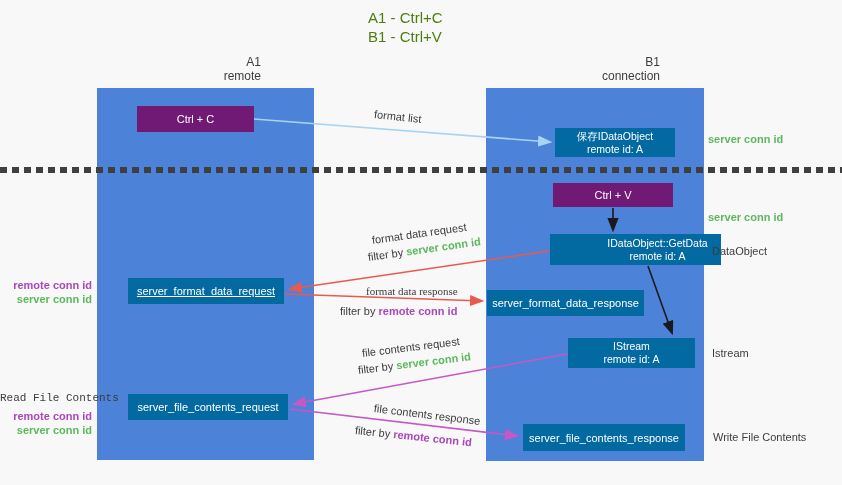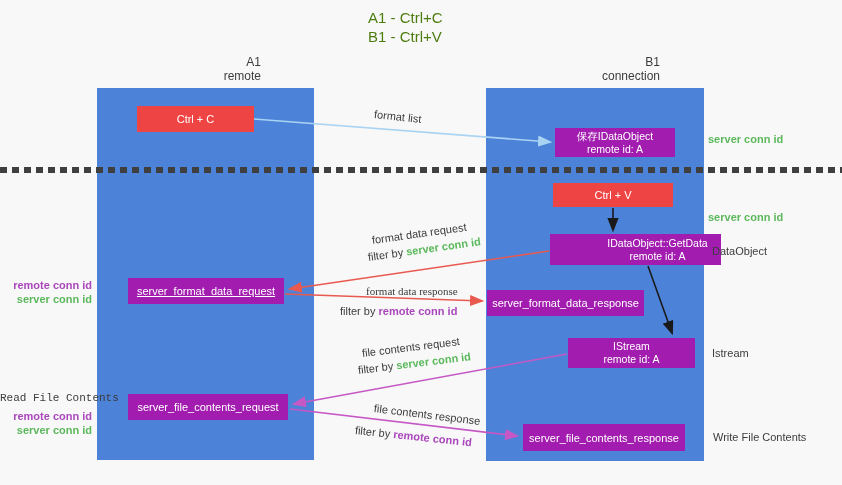--- a/index.html
+++ b/index.html
@@ -14,22 +14,22 @@
   .col-header{font-size:12px;line-height:14px;text-align:right;width:130px;}
   .lifeline{background:#4d82d9;}
   .dotted{
     left:0;top:167px;width:842px;height:6px;
     background:repeating-linear-gradient(90deg,#3f3f3f 0 7px,rgba(0,0,0,0) 7px 12px);
   }
   .box{
     display:flex;align-items:center;justify-content:center;
     color:#ffffff;font-size:11px;text-align:center;white-space:nowrap;
   }
-  .box.green{background:#ef4444;}
-  .box.orange{background:#a21caf;}
+  .box.green{background:#701a75;}
+  .box.orange{background:#0369a1;}
   .box .stack{line-height:13px;font-size:10.5px;}
   .lbl{font-size:11px;white-space:nowrap;line-height:13px;}
   .green-t{color:#5cb85c;font-weight:bold;}
   .purple-t{color:#ab47bc;font-weight:bold;}
   .dark-t{color:#3c3c3c;}
   .right-align{text-align:right;}
   .rot-up{transform:rotate(-8deg);transform-origin:left center;}
   .rot-up7{transform:rotate(-7deg);transform-origin:left center;}
   .rot-dn6{transform:rotate(6deg);transform-origin:left center;}
   .rot-dn7{transform:rotate(7deg);transform-origin:left center;}

